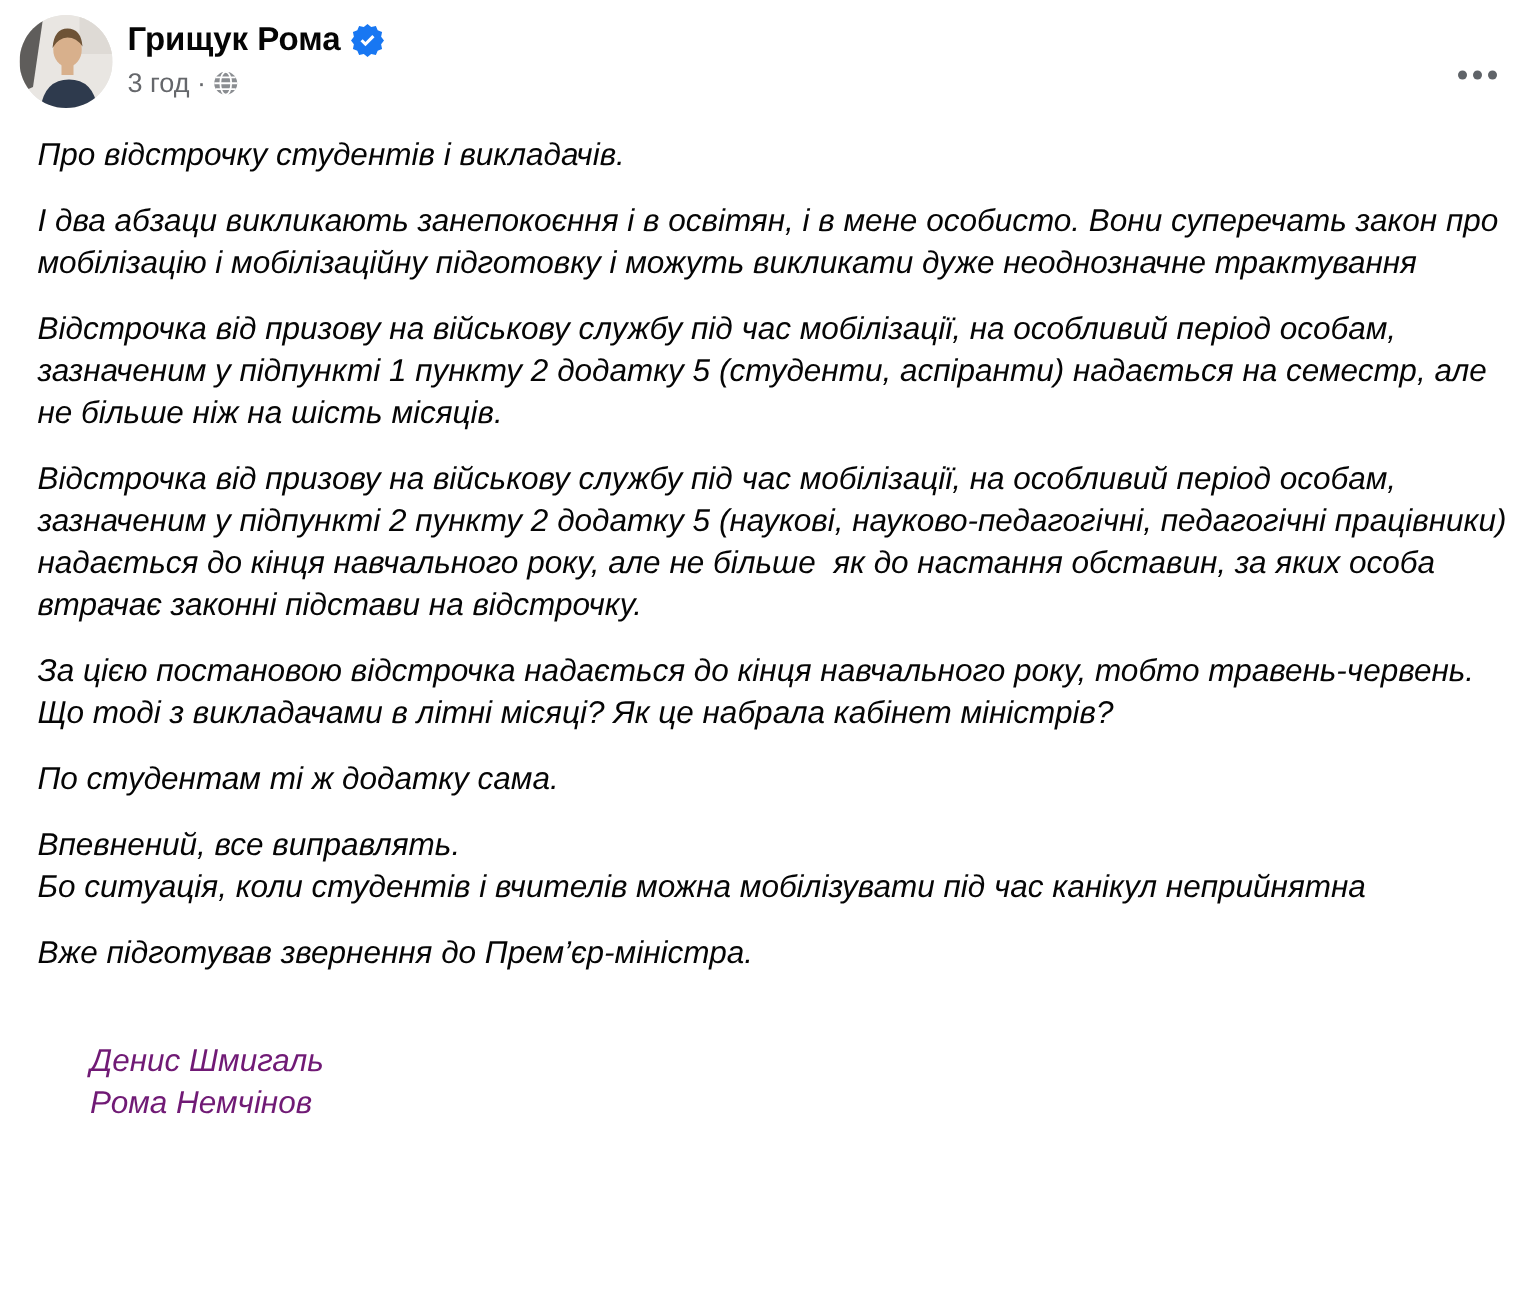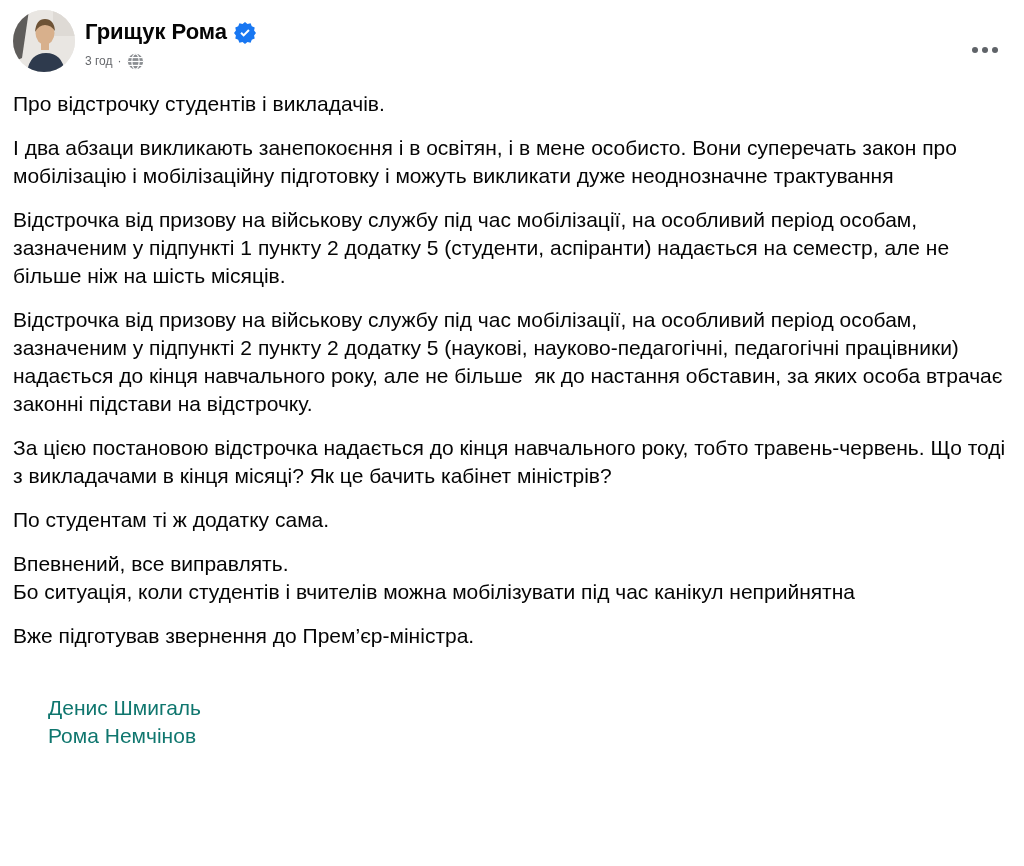--- a/index.html
+++ b/index.html
@@ -18,21 +18,21 @@
     position: relative;
     width: 1024px;
     height: 866px;
     background: #ffffff;
     box-sizing: border-box;
     padding: 10px 13px 0 13px;
   }
   
   .header {
     display: flex;
-    align-items: flex-end;
+    align-items: flex-start;
     position: relative;
   }
   .avatar {
     width: 62px;
     height: 62px;
     border-radius: 50%;
     overflow: hidden;
     flex: 0 0 62px;
     cursor: pointer;
     background: #e8e6e3;
@@ -53,21 +53,21 @@
     color: #050505;
     line-height: 28px;
     cursor: pointer;
   }
   .verified-badge { display: inline-flex; margin-top: 2px; }
   .meta-row {
     display: flex;
     align-items: center;
     gap: 5px;
     margin-top: 4px;
-    font-size: 12px;
+    font-size: 18px;
     color: #65676B;
     line-height: 22px;
   }
   .meta-row .timestamp { cursor: pointer; }
   .meta-row .sep { color: #65676B; }
   .globe-icon { display: inline-flex; margin-top: 1px; }
   .more-button {
     position: absolute;
     top: 24px;
     right: 6px;
@@ -85,31 +85,32 @@
     height: 6px;
     border-radius: 50%;
     background: #5f6368;
     display: block;
   }
   
   .body-text {
     margin-top: 18px;
   }
   .body-text p {
-    margin: 0 0 16px 0;
+    margin: 0 0 16px 12px;
     font-size: 21px;
     line-height: 28px;
     color: #050505;
     white-space: pre-wrap;
+    font-style: italic;
   }
   .mention-line {
     white-space: normal;
   }
   .mention-link {
-    color: #0f766e;
+    color: #701a75;
     text-decoration: none;
     cursor: pointer;
   }
 </style>
 </head>
 <body>
 
 <div class="post">
 
   <div class="header">
@@ -155,21 +156,21 @@
         <i></i>
         <i></i>
     </div>
   </div>
 
   <div class="body-text">
     <p>Про відстрочку студентів і викладачів.</p>
     <p>І два абзаци викликають занепокоєння і в освітян, і в мене особисто. Вони суперечать закон про мобілізацію і мобілізаційну підготовку і можуть викликати дуже неоднозначне трактування</p>
     <p>Відстрочка від призову на військову службу під час мобілізації, на особливий період особам, зазначеним у підпункті 1 пункту 2 додатку 5 (студенти, аспіранти) надається на семестр, але не більше ніж на шість місяців.</p>
     <p>Відстрочка від призову на військову службу під час мобілізації, на особливий період особам, зазначеним у підпункті 2 пункту 2 додатку 5 (наукові, науково-педагогічні, педагогічні працівники) надається до кінця навчального року, але не більше  як до настання обставин, за яких особа втрачає законні підстави на відстрочку.</p>
-    <p>За цією постановою відстрочка надається до кінця навчального року, тобто травень-червень. Що тоді з викладачами в кінця місяці? Як це бачить кабінет міністрів?</p>
+    <p>За цією постановою відстрочка надається до кінця навчального року, тобто травень-червень. Що тоді з викладачами в літні місяці? Як це набрала кабінет міністрів?</p>
     <p>По студентам ті ж додатку сама.</p>
     <p>Впевнений, все виправлять.
 Бо ситуація, коли студентів і вчителів можна мобілізувати під час канікул неприйнятна</p>
     <p>Вже підготував звернення до Прем’єр-міністра.</p>
     <p class="mention-line">
       <a class="mention-link">Денис Шмигаль</a>
       <a class="mention-link">Рома Немчінов</a>
       
       
     </p>

